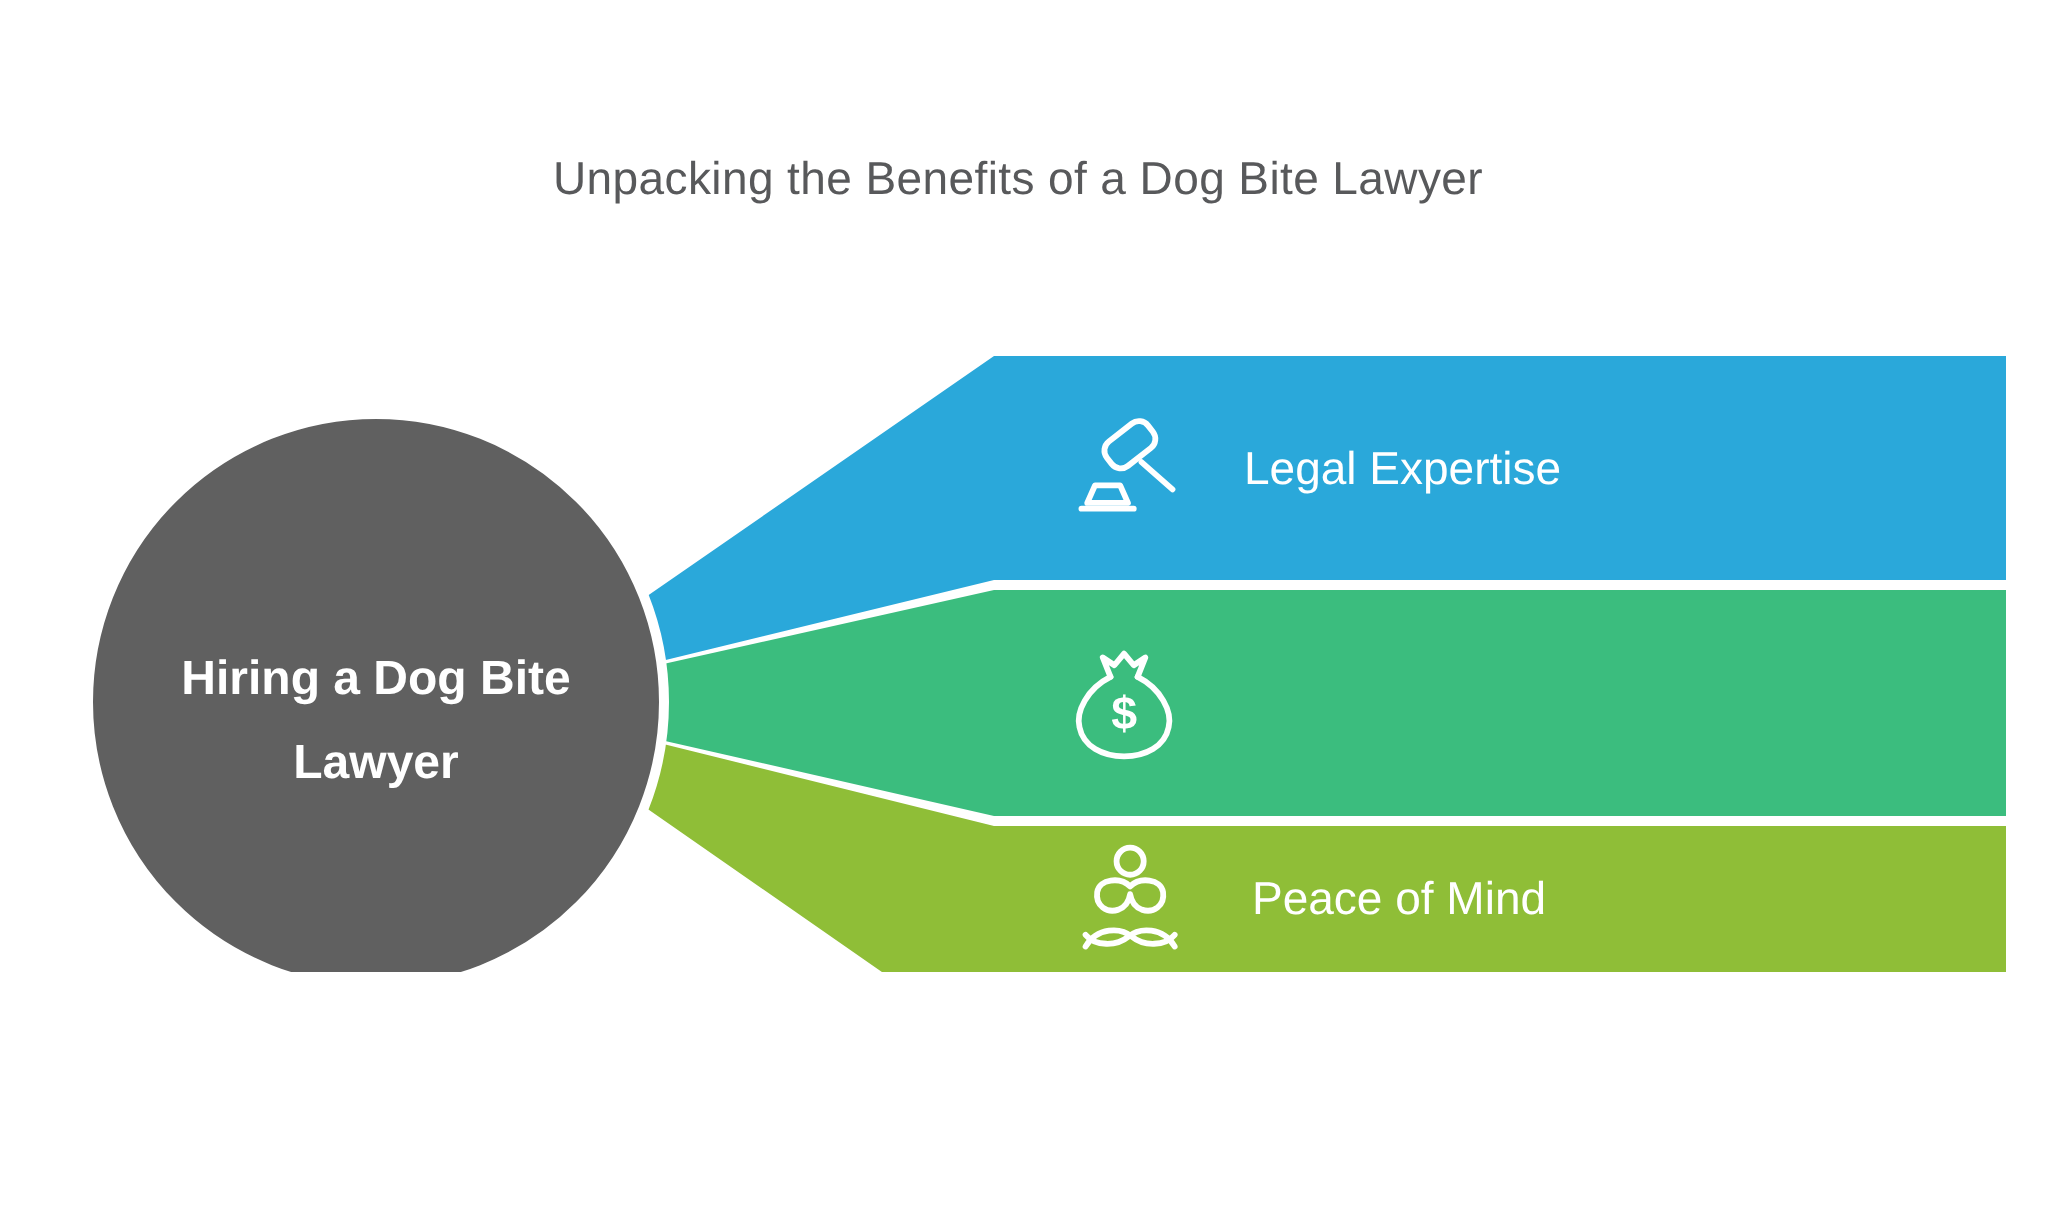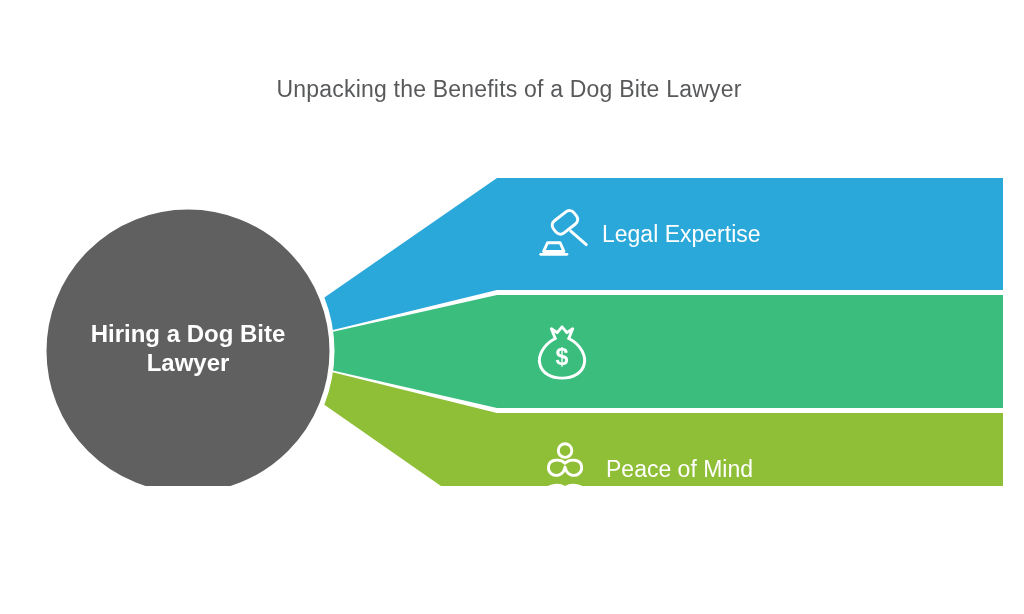--- a/index.html
+++ b/index.html
@@ -25,34 +25,34 @@
     letter-spacing: 0.2px;
   }
   .circle-label {
     position: absolute;
     left: 51px;
     top: 319px;
     width: 250px;
     text-align: center;
     font-size: 24px;
     font-weight: 700;
-    line-height: 29px;
+    line-height: 42px;
     color: #ffffff;
   }
   .benefit-row {
     position: absolute;
     display: flex;
     align-items: center;
-    gap: 8px;
+    gap: 28px;
     height: 64px;
     justify-content: space-between;
   }
   .row-1 { left: 520px; top: 202px; }
   .row-2 { left: 520px; top: 320px; }
-  .row-3 { left: 524px; top: 437px; }
+  .row-3 { left: 524px; top: 417px; }
   .benefit-label {
     font-size: 23px;
     font-weight: 500;
     color: #ffffff;
     white-space: nowrap;
   }
   .icon { width: 62px; height: 62px; flex: 0 0 auto; }
   .icon .stroke {
     stroke: #ffffff;
     stroke-width: 3;

